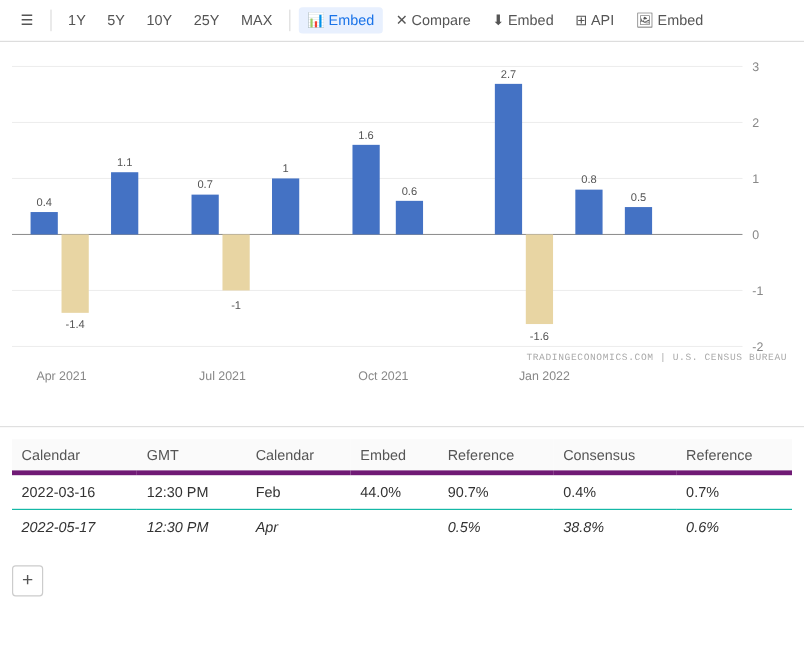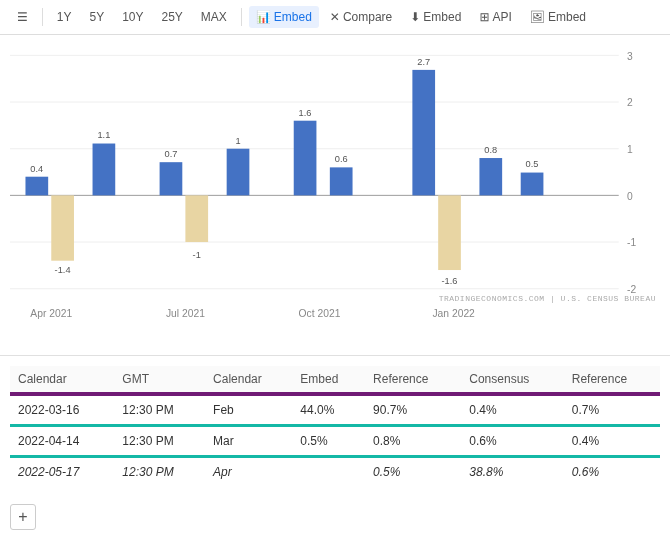--- a/index.html
+++ b/index.html
@@ -92,21 +92,21 @@
       text-align: left;
       padding: 6px 8px;
       font-weight: normal;
       color: #555;
       background: #fafafa;
       border-bottom: 4px solid #701a75;
     }
 
     td {
       padding: 7px 8px;
-      border-bottom: 3px solid #14b8a6;
+      border-bottom: 1px solid #14b8a6;
       color: #333;
     }
 
     tr:last-child td { border-bottom: none; font-style: italic; }
 
     .add-btn {
       display: inline-flex;
       align-items: center;
       justify-content: center;
       width: 26px;
@@ -241,29 +241,20 @@
     <tr>
           <td>2022-03-16</td>
           <td>12:30 PM</td>
           <td>Feb</td>
           <td>44.0%</td>
           <td>90.7%</td>
           <td>0.4%</td>
           <td>0.7%</td>
         </tr>
         <tr>
-          <td>2022-04-14</td>
-          <td>12:30 PM</td>
-          <td>Mar</td>
-          <td>0.5%</td>
-          <td>0.8%</td>
-          <td>0.6%</td>
-          <td>0.4%</td>
-        </tr>
-        <tr>
           <td>2022-05-17</td>
           <td>12:30 PM</td>
           <td>Apr</td>
           <td></td>
           <td>0.5%</td>
           <td>38.8%</td>
           <td>0.6%</td>
         </tr>
       </tbody>
   </table>

